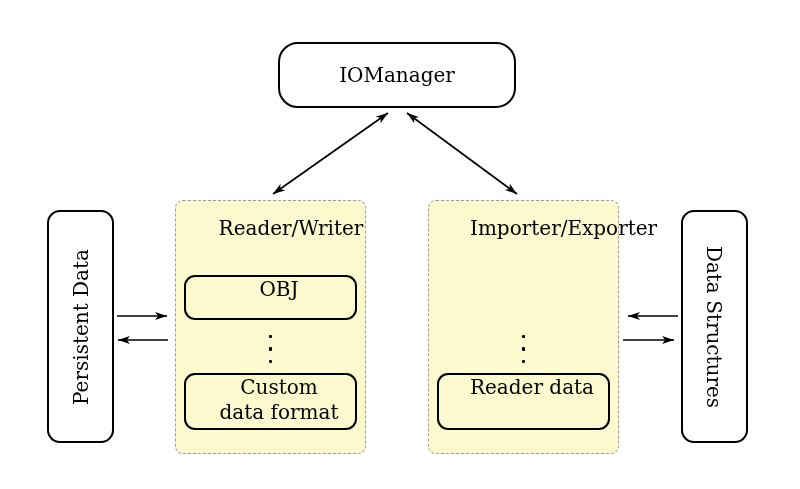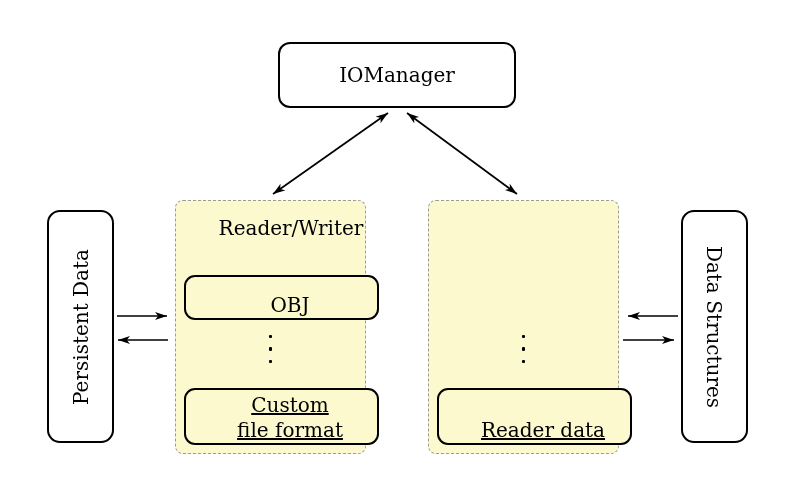--- a/index.html
+++ b/index.html
@@ -32,21 +32,21 @@
   .node-box {
     position: absolute;
     border: 2.4px solid var(--line-black);
     border-radius: 11px;
     background: var(--background);
     display: flex;
     align-items: center;
     justify-content: center;
     font-size: 20px;
   }
-  .iomanager { left: 278px; top: 42px; width: 238px; height: 66px; border-radius: 12px; }
+  .iomanager { left: 278px; top: 42px; width: 238px; height: 66px; border-radius: 20px; }
 
   .group-container {
     position: absolute;
     top: 200px;
     width: 191px;
     height: 254px;
     background: var(--container-fill);
     border: 1.4px dashed var(--dashed-gray);
     border-radius: 8px;
   }
@@ -56,34 +56,34 @@
     position: absolute;
     top: 15px; left: 0; right: 0;
     text-align: center;
     font-size: 20px;
     white-space: nowrap;
     padding-left: 41px;
   }
   .inner-box {
     position: absolute;
     left: 8px;
-    width: 195px;
+    width: 173px;
     border: 2.4px solid var(--line-black);
     border-radius: 11px;
     background: var(--container-fill);
     display: flex;
-    align-items: flex-end;
+    align-items: flex-start;
     justify-content: center;
     text-align: center;
     font-size: 20px;
     line-height: 25px;
     padding-left: 17px;
   }
   .inner-top    { top: 74px;  height: 45px; }
-  .inner-bottom { top: 187px; height: 57px; text-decoration: underline; }
+  .inner-bottom { top: 172px; height: 57px; }
 
   .v-ellipsis {
     position: absolute;
     top: 134px; left: 0; right: 0;
     height: 28px;
     display: flex;
     flex-direction: column;
     align-items: center;
     justify-content: space-between;
   }
@@ -143,26 +143,27 @@
       <span>OBJ</span>
     </div>
     <div class="v-ellipsis">
       <i></i>
         <i></i>
         <i></i>
     </div>
     <div class="inner-box inner-bottom">
       <span>
         <span>Custom</span><br>
-        <span>file format</span>
+        <span>data format</span>
       </span>
     </div>
   </div>
 
   <div class="group-container group-right">
+    <div class="group-title">Importer/Exporter</div>
     <div class="v-ellipsis">
       <i></i>
         <i></i>
         <i></i>
     </div>
     <div class="inner-box inner-bottom">
       <span>
         <span>Reader data</span><br>
       </span>
     </div>

